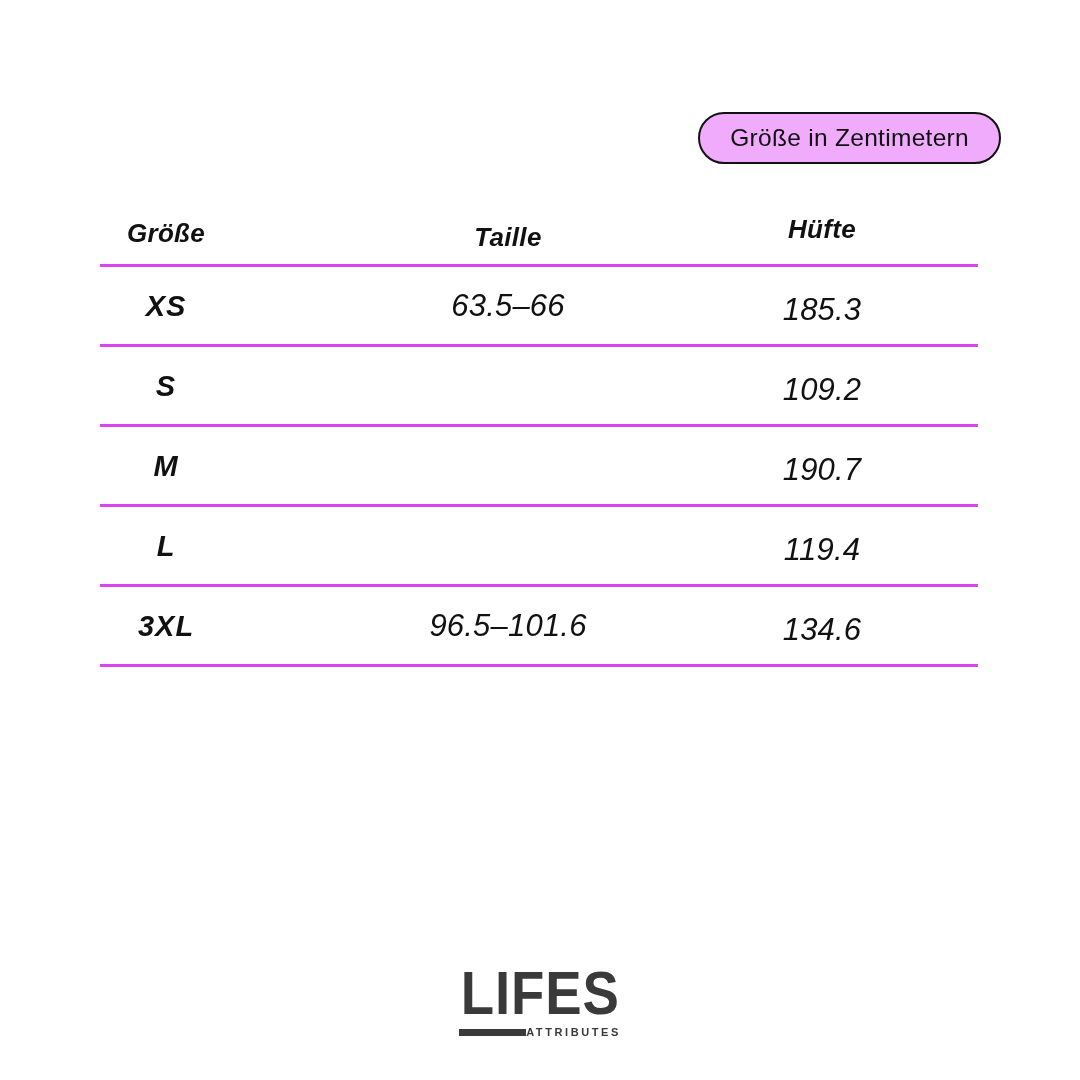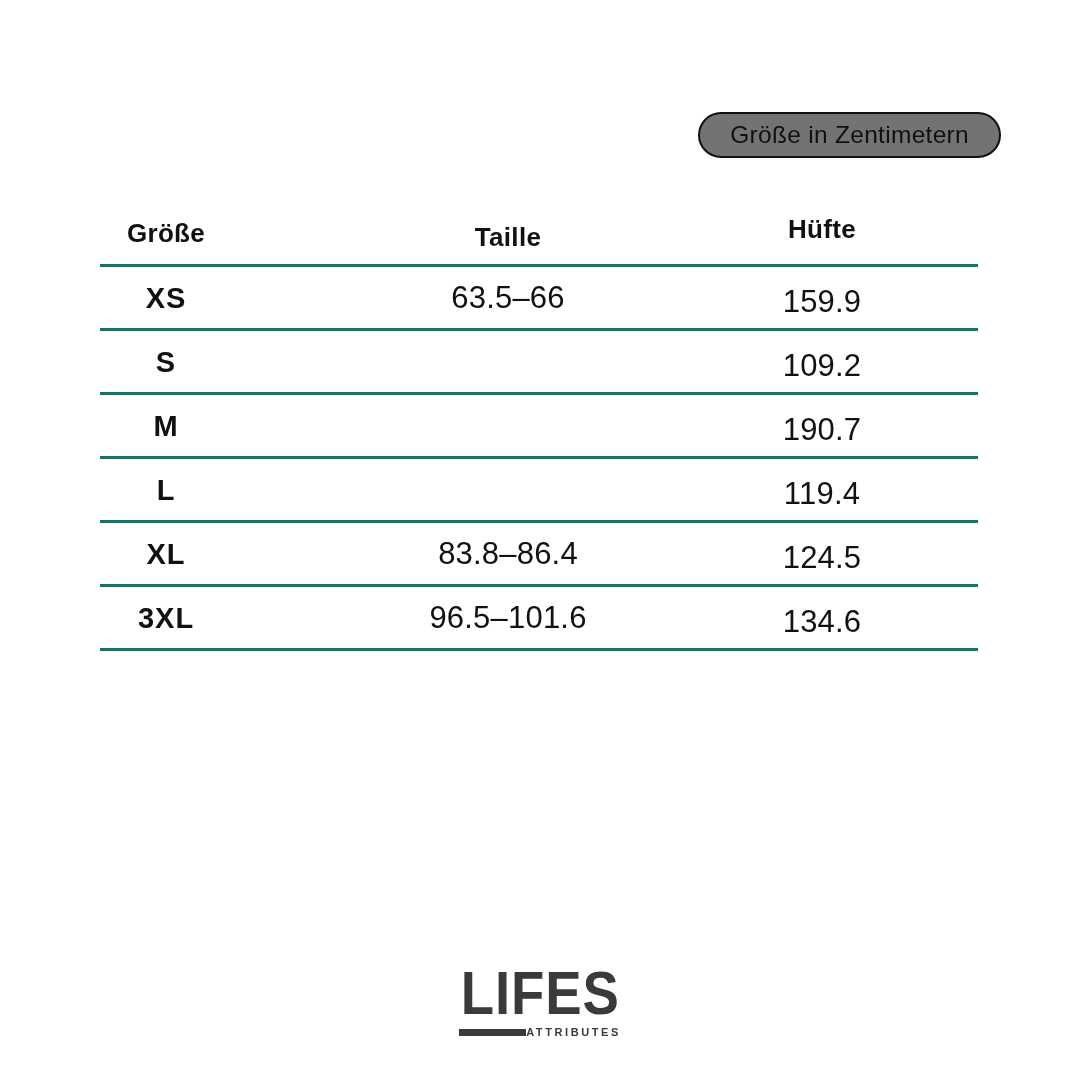--- a/index.html
+++ b/index.html
@@ -34,50 +34,51 @@
     border-bottom: 7px solid #0d0d0d;
     padding: 0 6px 10px 2px;
     display: inline-block;
   }
 
   
   .badge {
     position: absolute;
     right: 79px;
     top: 112px;
-    height: 46px;
+    height: 52px;
     border: 2.5px solid #111111;
     border-radius: 31px;
     display: flex;
     align-items: center;
     padding: 0 30px;
     box-sizing: border-box;
-    background: #737373;
+    background: #f0abfc;
   }
   .badge span {
     font-size: 24.5px;
     letter-spacing: 0.3px;
     color: #111111;
     white-space: nowrap;
   }
 
   
   .table {
     position: absolute;
     left: 100px;
     top: 194px;
     width: 878px;
   }
   .row {
     position: relative;
     box-sizing: border-box;
-    border-bottom: 3px solid #0f766e;
+    border-bottom: 3px solid #d946ef;
+    font-style: italic;
   }
   .thead-row { height: 73px; }
-  .body-row  { height: 64px; }
+  .body-row  { height: 80px; }
 
   .cell {
     position: absolute;
     white-space: nowrap;
   }
   
   .c1 { left: 66px;  transform: translateX(-50%); }
   .c2 { left: 408px; transform: translateX(-50%); }
   .c3 { left: 722px; transform: translateX(-50%); }
 
@@ -154,38 +155,33 @@
   <div class="table">
     <div class="row thead-row">
       <span class="cell c1">Größe</span>
       <span class="cell c2">Taille</span>
       <span class="cell c3">Hüfte</span>
     </div>
     <div id="rows">
         <div class="row body-row">
           <span class="cell c1 size">XS</span>
           <span class="cell c2 val">63.5–66</span>
-          <span class="cell c3 val">159.9</span>
+          <span class="cell c3 val">185.3</span>
         </div>
         <div class="row body-row">
           <span class="cell c1 size">S</span>
           <span class="cell c3 val">109.2</span>
         </div>
         <div class="row body-row">
           <span class="cell c1 size">M</span>
           <span class="cell c3 val">190.7</span>
         </div>
         <div class="row body-row">
           <span class="cell c1 size">L</span>
           <span class="cell c3 val">119.4</span>
-        </div>
-        <div class="row body-row">
-          <span class="cell c1 size">XL</span>
-          <span class="cell c2 val">83.8–86.4</span>
-          <span class="cell c3 val">124.5</span>
         </div>
         <div class="row body-row">
           <span class="cell c1 size">3XL</span>
           <span class="cell c2 val">96.5–101.6</span>
           <span class="cell c3 val">134.6</span>
         </div>
       </div>
   </div>
 
   <div class="logo">

